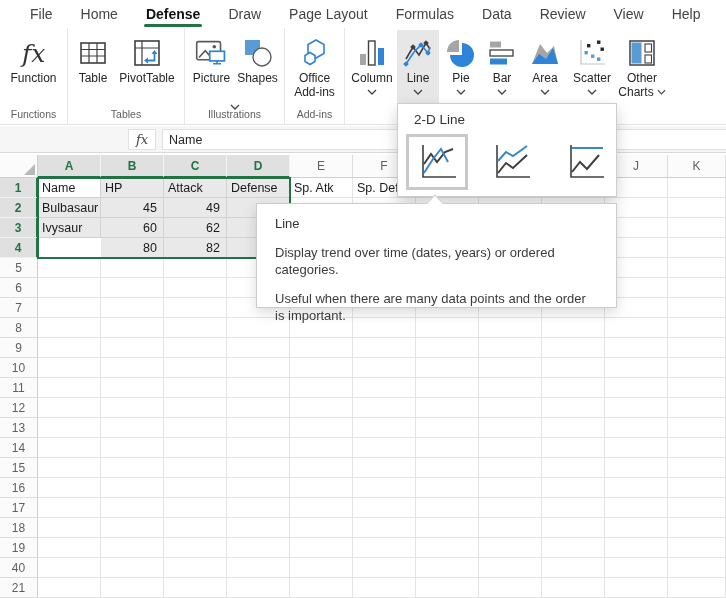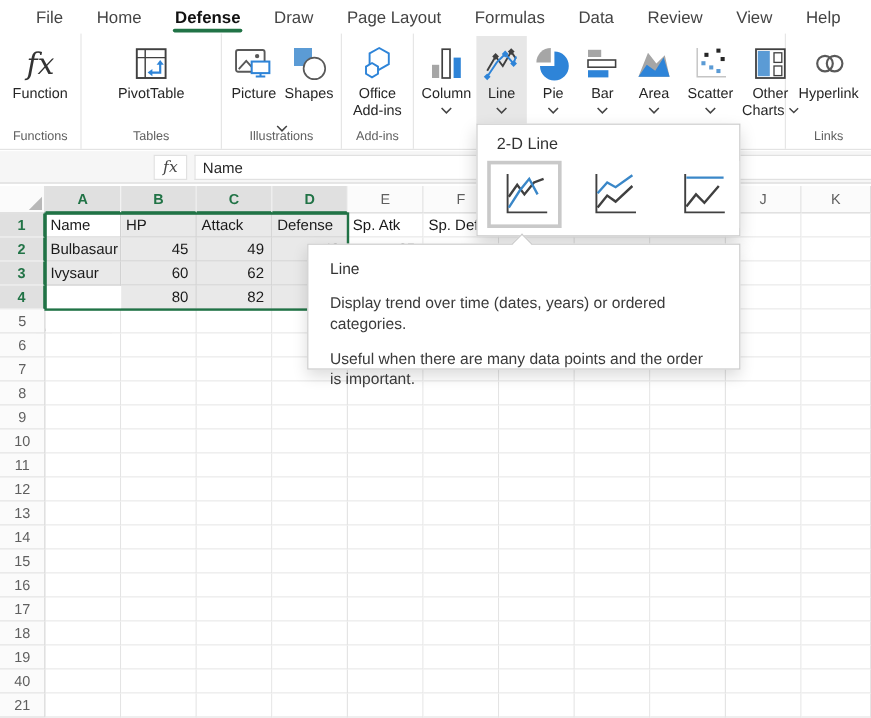--- a/index.html
+++ b/index.html
@@ -117,20 +117,29 @@
             </svg>
         </span>
         <span class="rlabel">Function</span>
       </div>
     </div>
     <div class="rgroup-label">Functions</div>
   </div>
 
   <div class="rgroup" style="width:117px">
     <div class="rbuttons">
+      <div class="rbtn" style="width:42px">
+        <span class="ricon">
+          <svg width="32" height="32" viewBox="0 0 32 32">
+              <rect x="4" y="6" width="24" height="20" fill="#fff" stroke="#404040" stroke-width="1.6"></rect>
+              <path d="M4 12.5 H28 M4 19 H28 M12 6 V26 M20 6 V26" stroke="#404040" stroke-width="1.2"></path>
+            </svg>
+        </span>
+        <span class="rlabel">Table</span>
+      </div>
       <div class="rbtn" style="width:66px">
         <span class="ricon">
           <svg width="32" height="32" viewBox="0 0 32 32">
               <rect x="4" y="4" width="24" height="24" fill="#fff" stroke="#404040" stroke-width="1.6"></rect>
               <path d="M11 4 V28 M4 11 H28" stroke="#404040" stroke-width="1.2"></path>
               <path d="M23.5 16 V23.5 H16" fill="none" stroke="#2e84d8" stroke-width="1.8"></path>
               <path d="M23.5 13 l-3 4 h6 z" fill="#2e84d8"></path>
               <path d="M13 23.5 l4 -3 v6 z" fill="#2e84d8"></path>
             </svg>
         </span>
@@ -301,34 +310,20 @@
         <span class="rlabel" style="display:flex;align-items:center;gap:3px;">
             <span>Charts</span>
             <svg class="chev" width="9" height="6" viewBox="0 0 10 6">
               <polyline points="1,1 5,5 9,1" fill="none" stroke="#444" stroke-width="1.3"></polyline>
             </svg>
           </span>
       </div>
     </div>
   </div>
 
-  <div class="rgroup" style="width:71px">
-    <div class="rbuttons">
-      <div class="rbtn" style="width:64px">
-        <span class="ricon">
-          <svg width="34" height="30" viewBox="0 0 34 30">
-              <circle cx="13.5" cy="15" r="6.5" fill="none" stroke="#595959" stroke-width="1.8"></circle>
-              <circle cx="21.5" cy="15" r="6.5" fill="none" stroke="#595959" stroke-width="1.8"></circle>
-            </svg>
-        </span>
-        <span class="rlabel">Hyperlink</span>
-      </div>
-    </div>
-    <div class="rgroup-label">Links</div>
-  </div>
 </div>
 
 <div class="fbar">
   <div class="fxbox">
       <span>fx</span>
     </div>
   <div class="ffield">
       <span>Name</span>
     </div>
 </div>

